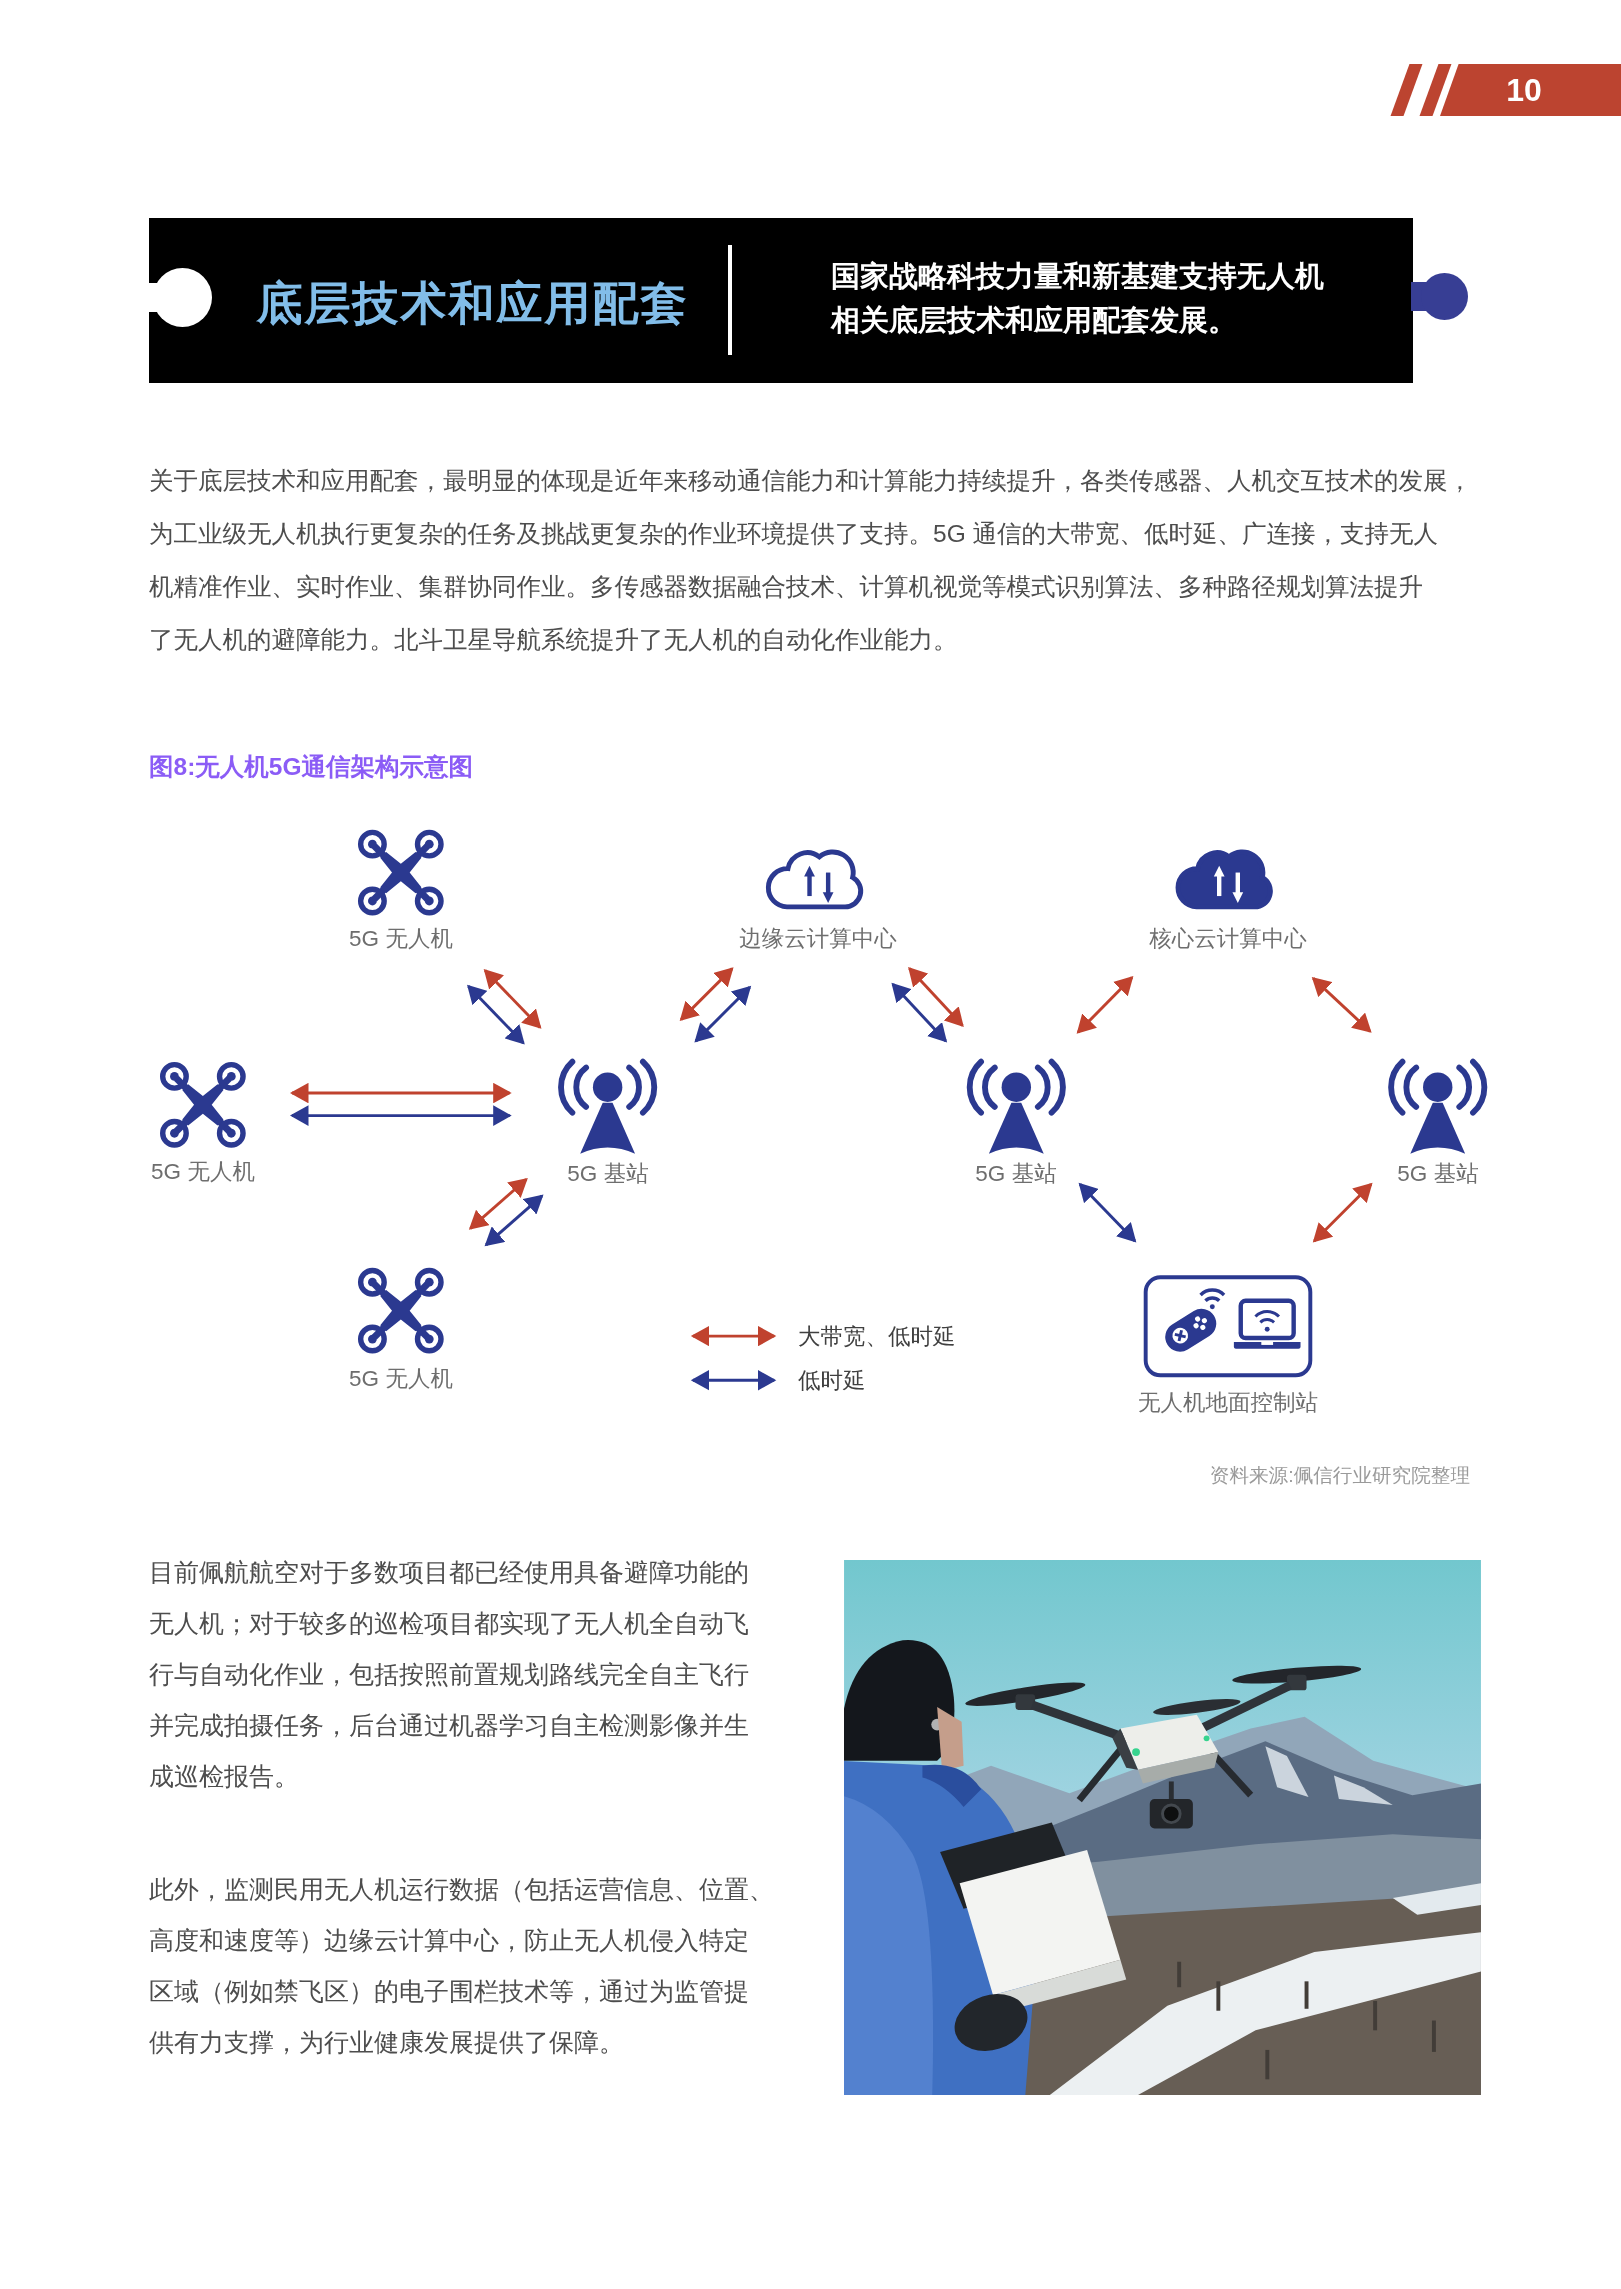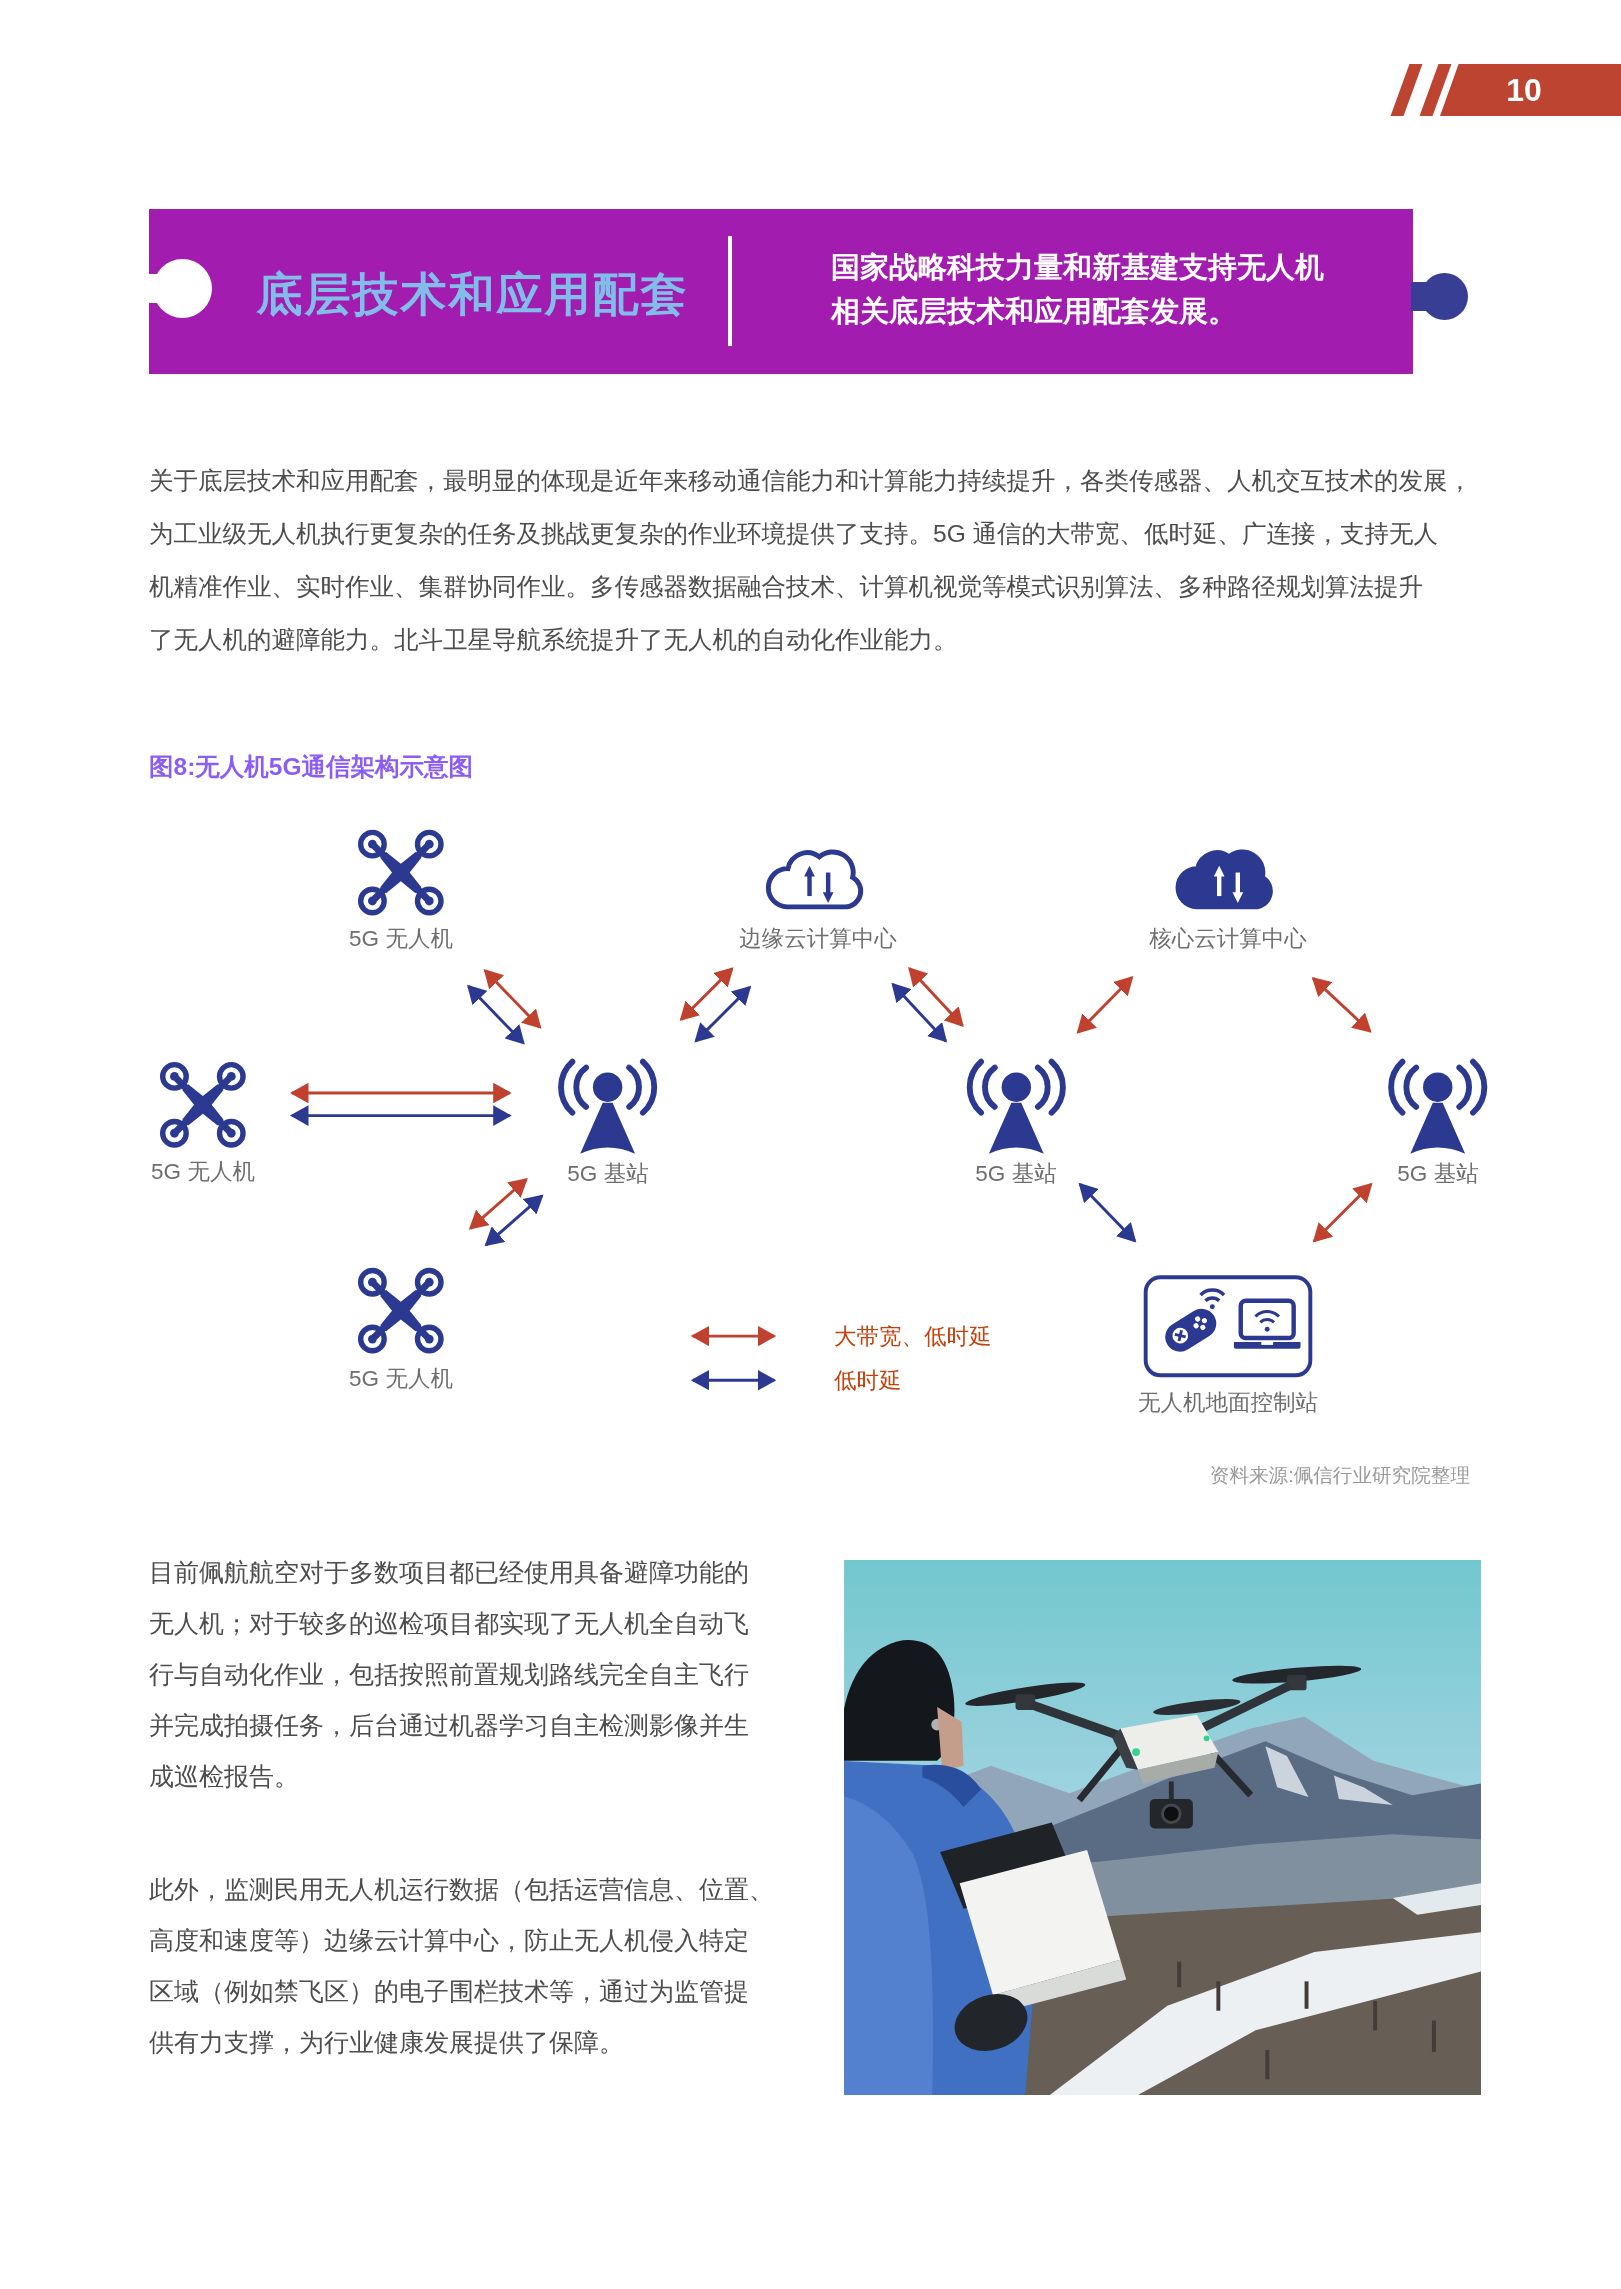--- a/index.html
+++ b/index.html
@@ -8,37 +8,37 @@
   .abs{position:absolute;}
 
   
   .badge-bar{position:absolute;left:1440px;top:64px;width:181px;height:52px;background:#BC4430;
              clip-path:polygon(18.6px 0,181px 0,181px 52px,0 52px);}
   .badge-stripe{position:absolute;top:64px;width:12.7px;height:52px;background:#BC4430;transform:skewX(-20deg);}
   .badge-num{position:absolute;left:1485px;top:64px;width:78px;height:52px;line-height:52px;
              text-align:center;color:#fff;font-size:32px;font-weight:bold;}
 
   
-  .banner{position:absolute;left:149px;top:209px;width:1264px;height:165px;background:#a21caf;}
+  .banner{position:absolute;left:149px;top:218px;width:1264px;height:165px;background:#000000;}
   .banner-title{position:absolute;left:59px;top:55px;width:529px;text-align:center;
                 color:#82BDE9;font-size:46px;font-weight:bold;letter-spacing:2px;white-space:nowrap;}
   .banner-divider{position:absolute;left:579px;top:27.4px;width:3.9px;height:110px;background:#ffffff;}
   .banner-sub{position:absolute;left:682px;top:36px;color:#ffffff;font-size:29px;font-weight:bold;
               line-height:44px;white-space:pre-line;}
   .notch-circle{position:absolute;left:3.9px;top:50px;width:59px;height:59px;border-radius:50%;background:#ffffff;}
   .notch-neck{position:absolute;left:0;top:65px;width:35px;height:29px;background:#ffffff;border-radius:0 14.7px 14.7px 0;}
   .tab-circle{position:absolute;left:1421px;top:273px;width:47px;height:47px;border-radius:50%;background:#373E94;}
   .tab-neck{position:absolute;left:1411px;top:282px;width:19.6px;height:29px;background:#373E94;}
 
   .intro{position:absolute;left:149px;top:454px;width:1338px;color:#4D4D4D;font-size:24.5px;
          line-height:53px;white-space:pre-line;}
   .fig-title{position:absolute;left:149px;top:750px;color:#8b5cf6;font-size:24.5px;font-weight:bold;}
 
   .nlabel{position:absolute;transform:translate(-50%,-50%);color:#6E6E6E;font-size:22.5px;white-space:nowrap;}
-  .llabel{position:absolute;transform:translateY(-50%);color:#c2410c;font-size:22.5px;white-space:nowrap;margin-left:36px;}
+  .llabel{position:absolute;transform:translateY(-50%);color:#404040;font-size:22.5px;white-space:nowrap;}
   .source{position:absolute;right:151px;top:1462px;color:#9A9A9A;font-size:19.6px;text-align:center;}
 
   .para{position:absolute;left:149px;width:647px;color:#4D4D4D;font-size:25px;line-height:51px;white-space:pre-line;}
   .p2{top:1547px;}
   .p3{top:1864px;}
 
   .photo{position:absolute;left:844px;top:1560px;width:637px;height:535px;overflow:hidden;}
 </style>
 </head>
 <body>

